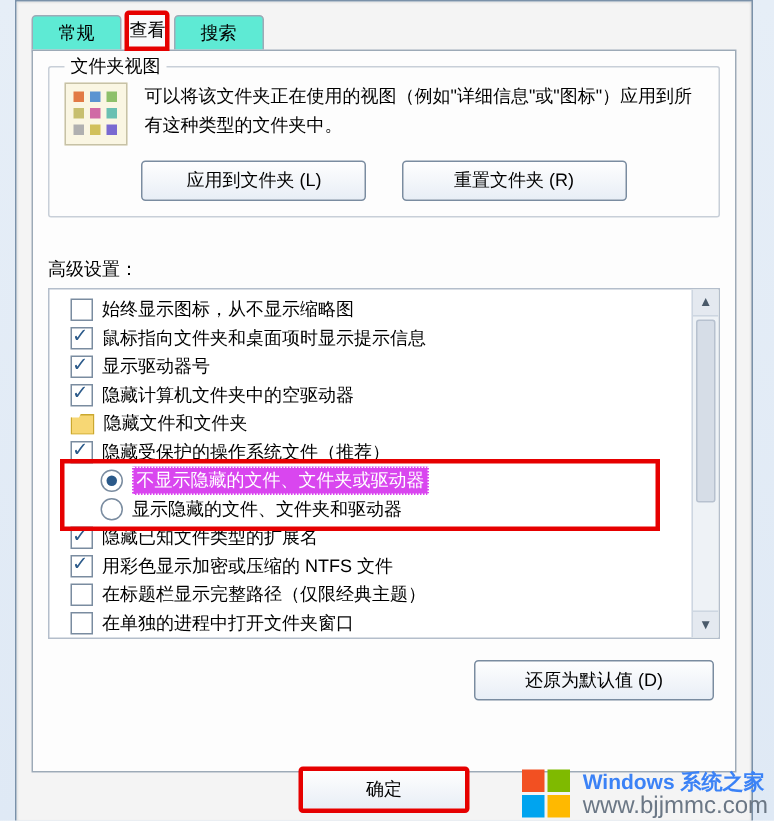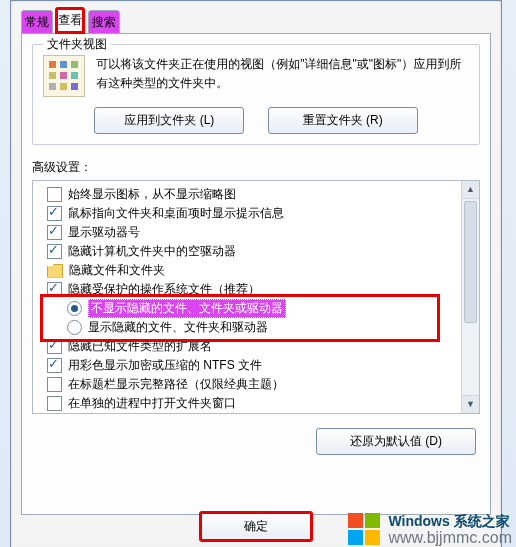--- a/index.html
+++ b/index.html
@@ -32,24 +32,24 @@
     border: 1px solid #9daab7;
     border-bottom: 1px solid #f9fafc;
     background: #f9fafc;
     border-radius: 3px 3px 0 0;
     margin-right: -1px;
     position: relative;
     top: 1px;
     cursor: pointer;
   }
   .tab.inactive {
-    background: #d946ef;
+    background: #5eead4;
     border-bottom: 1px solid #9daab7;
     top: 2px;
-    padding: 3px 3px;
+    padding: 3px 17px;
   }
   .tab.active {
     z-index: 2;
     font-weight: normal;
   }
   .tab-highlight-red {
     border: 3px solid #e60000 !important;
     padding: 2px 0 !important;
     top: 0 !important;
   }
@@ -59,21 +59,21 @@
     border-top: 1px solid #9daab7;
     background: #fdfdfd;
     padding: 10px;
     height: 460px;
     position: relative;
   }
   .group {
     border: 1px solid #c8cfd8;
     border-radius: 2px;
     padding: 10px;
-    margin-bottom: 14px;
+    margin-bottom: 26px;
     position: relative;
   }
   .group-label {
     position: absolute;
     top: -9px;
     left: 10px;
     background: #fdfdfd;
     padding: 0 4px;
   }
   .grid-icon {
@@ -250,21 +250,21 @@
     gap: 6px;
     pointer-events: none;
   }
   .wm-logo {
     width: 34px;
     height: 34px;
     position: relative;
   }
   .wm-logo div { position: absolute; width: 15px; height: 15px; }
   .wm-text { line-height: 1.1; }
-  .wm-text .t1 { color: #0c4a6e; font-size: 14px; font-weight: bold; }
+  .wm-text .t1 { color: #3b82f6; font-size: 14px; font-weight: bold; }
   .wm-text .t2 { color: #6b7785; font-size: 16px; }
 </style>
 </head>
 <body>
 
 <div class="win">
 
   <div class="tabs">
     <span class="tab inactive"><span>常规</span></span>
     <span class="tab active tab-highlight-red"><span>查看</span></span>

